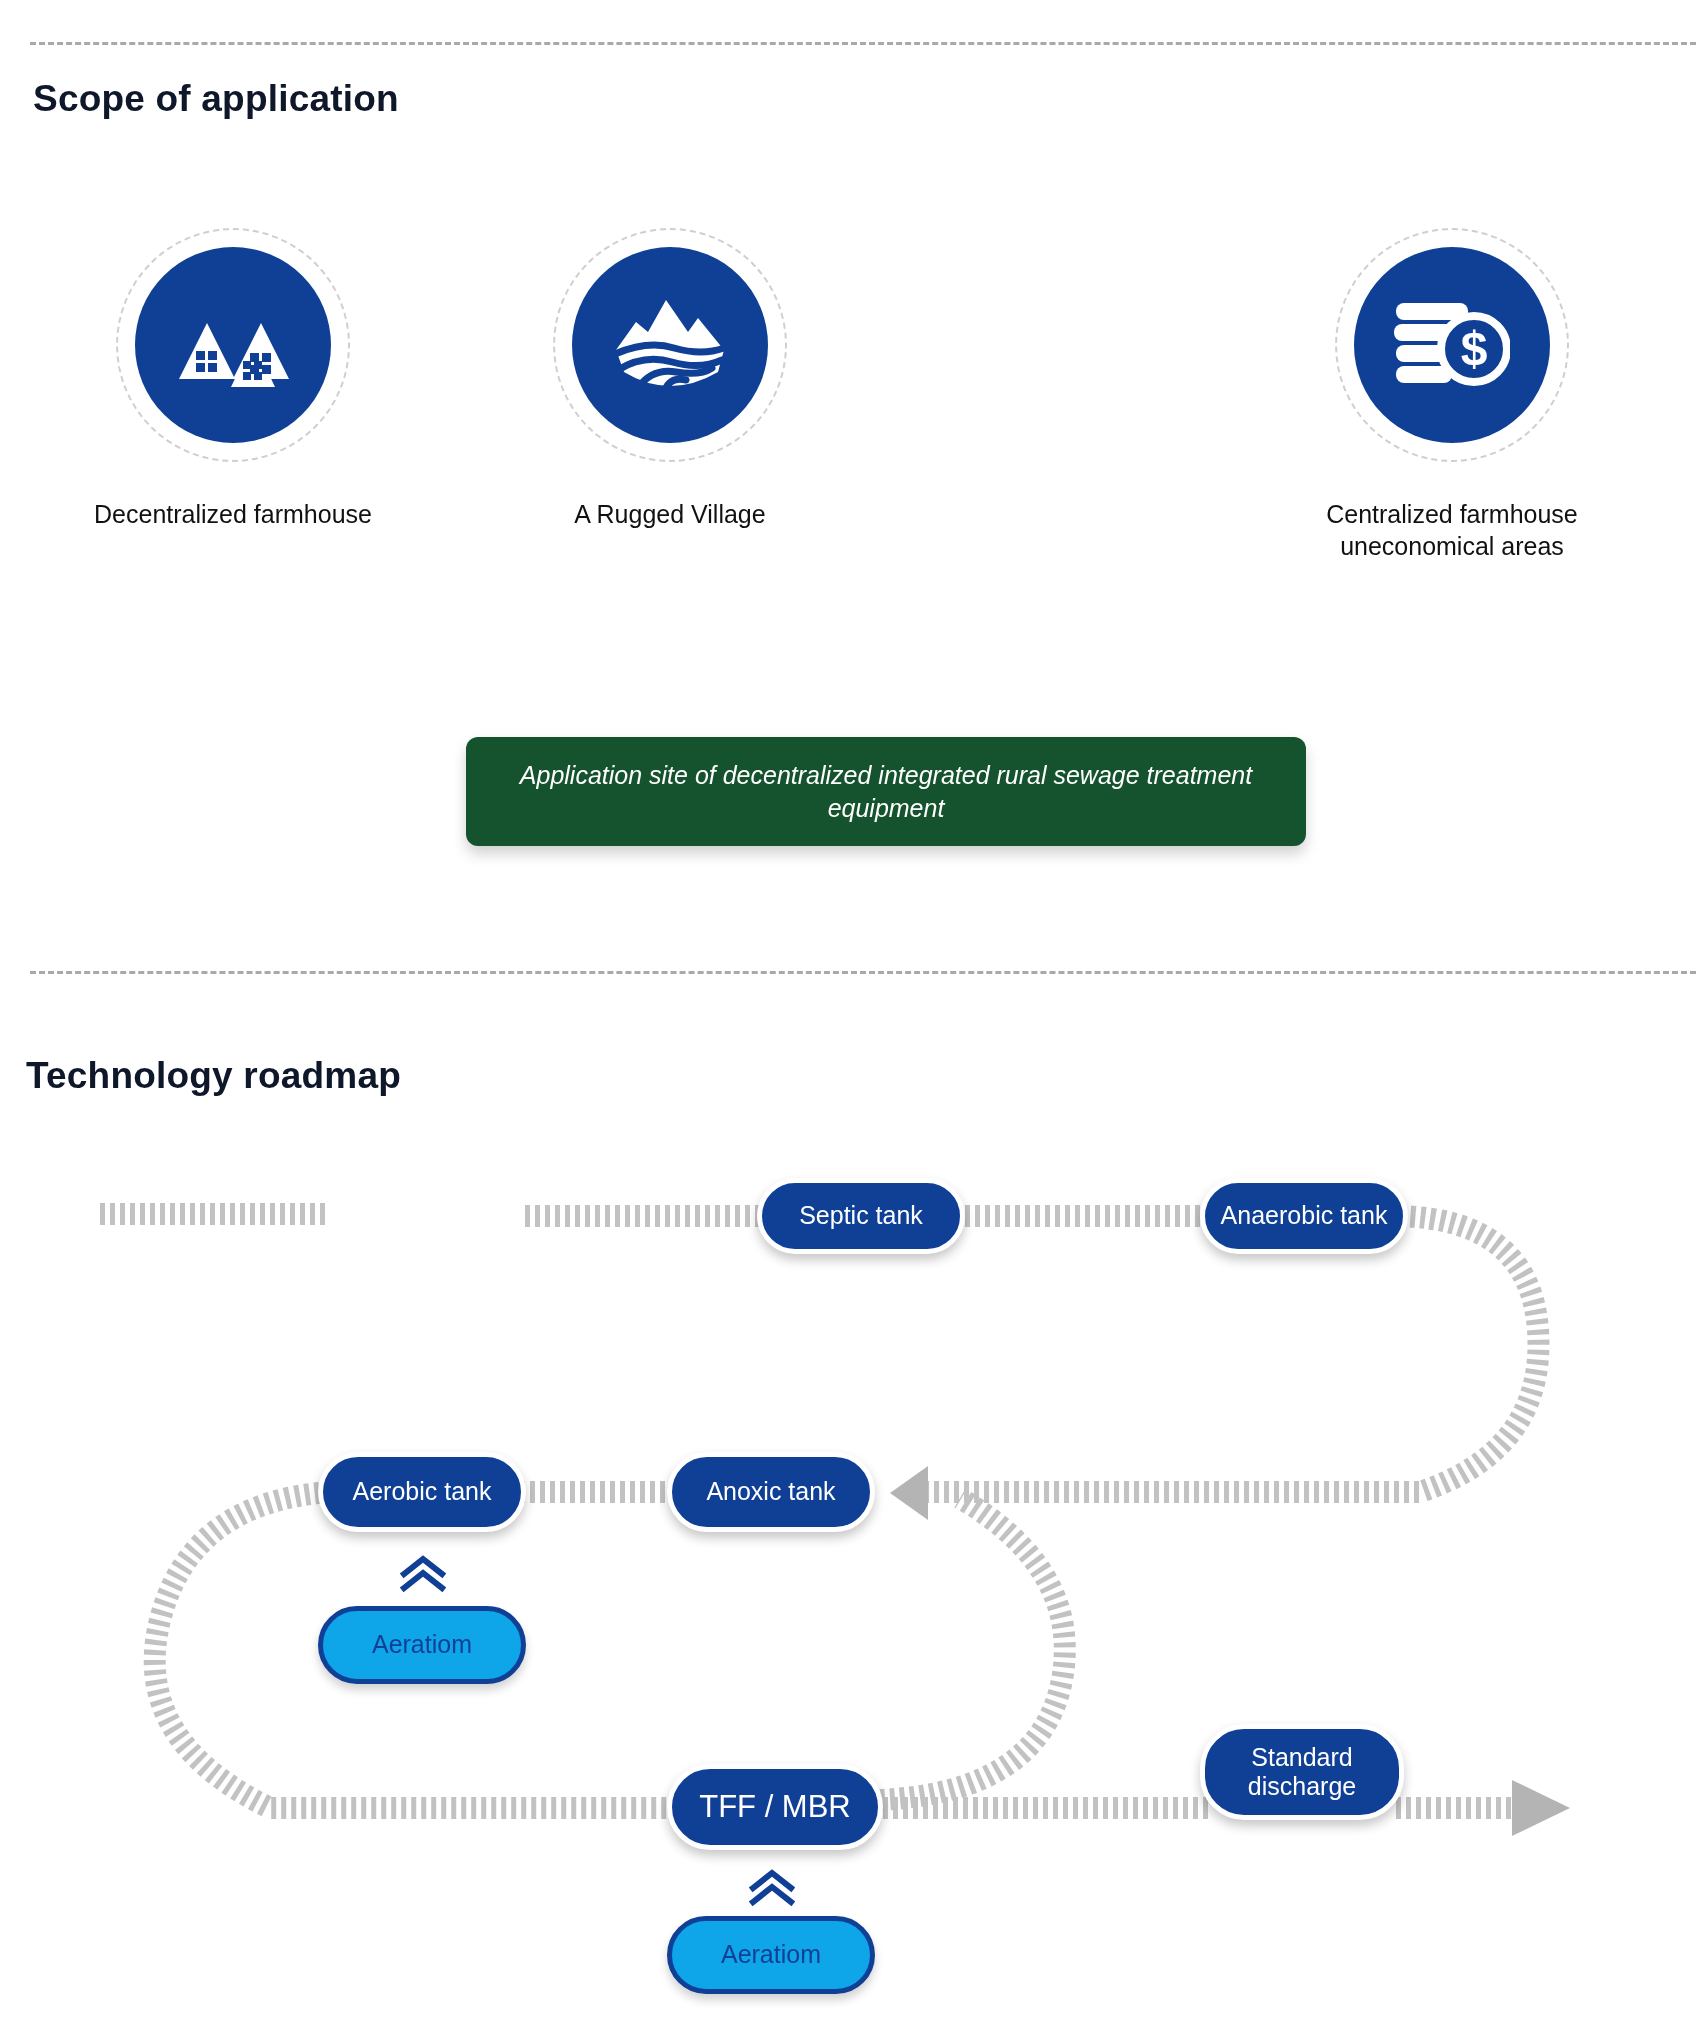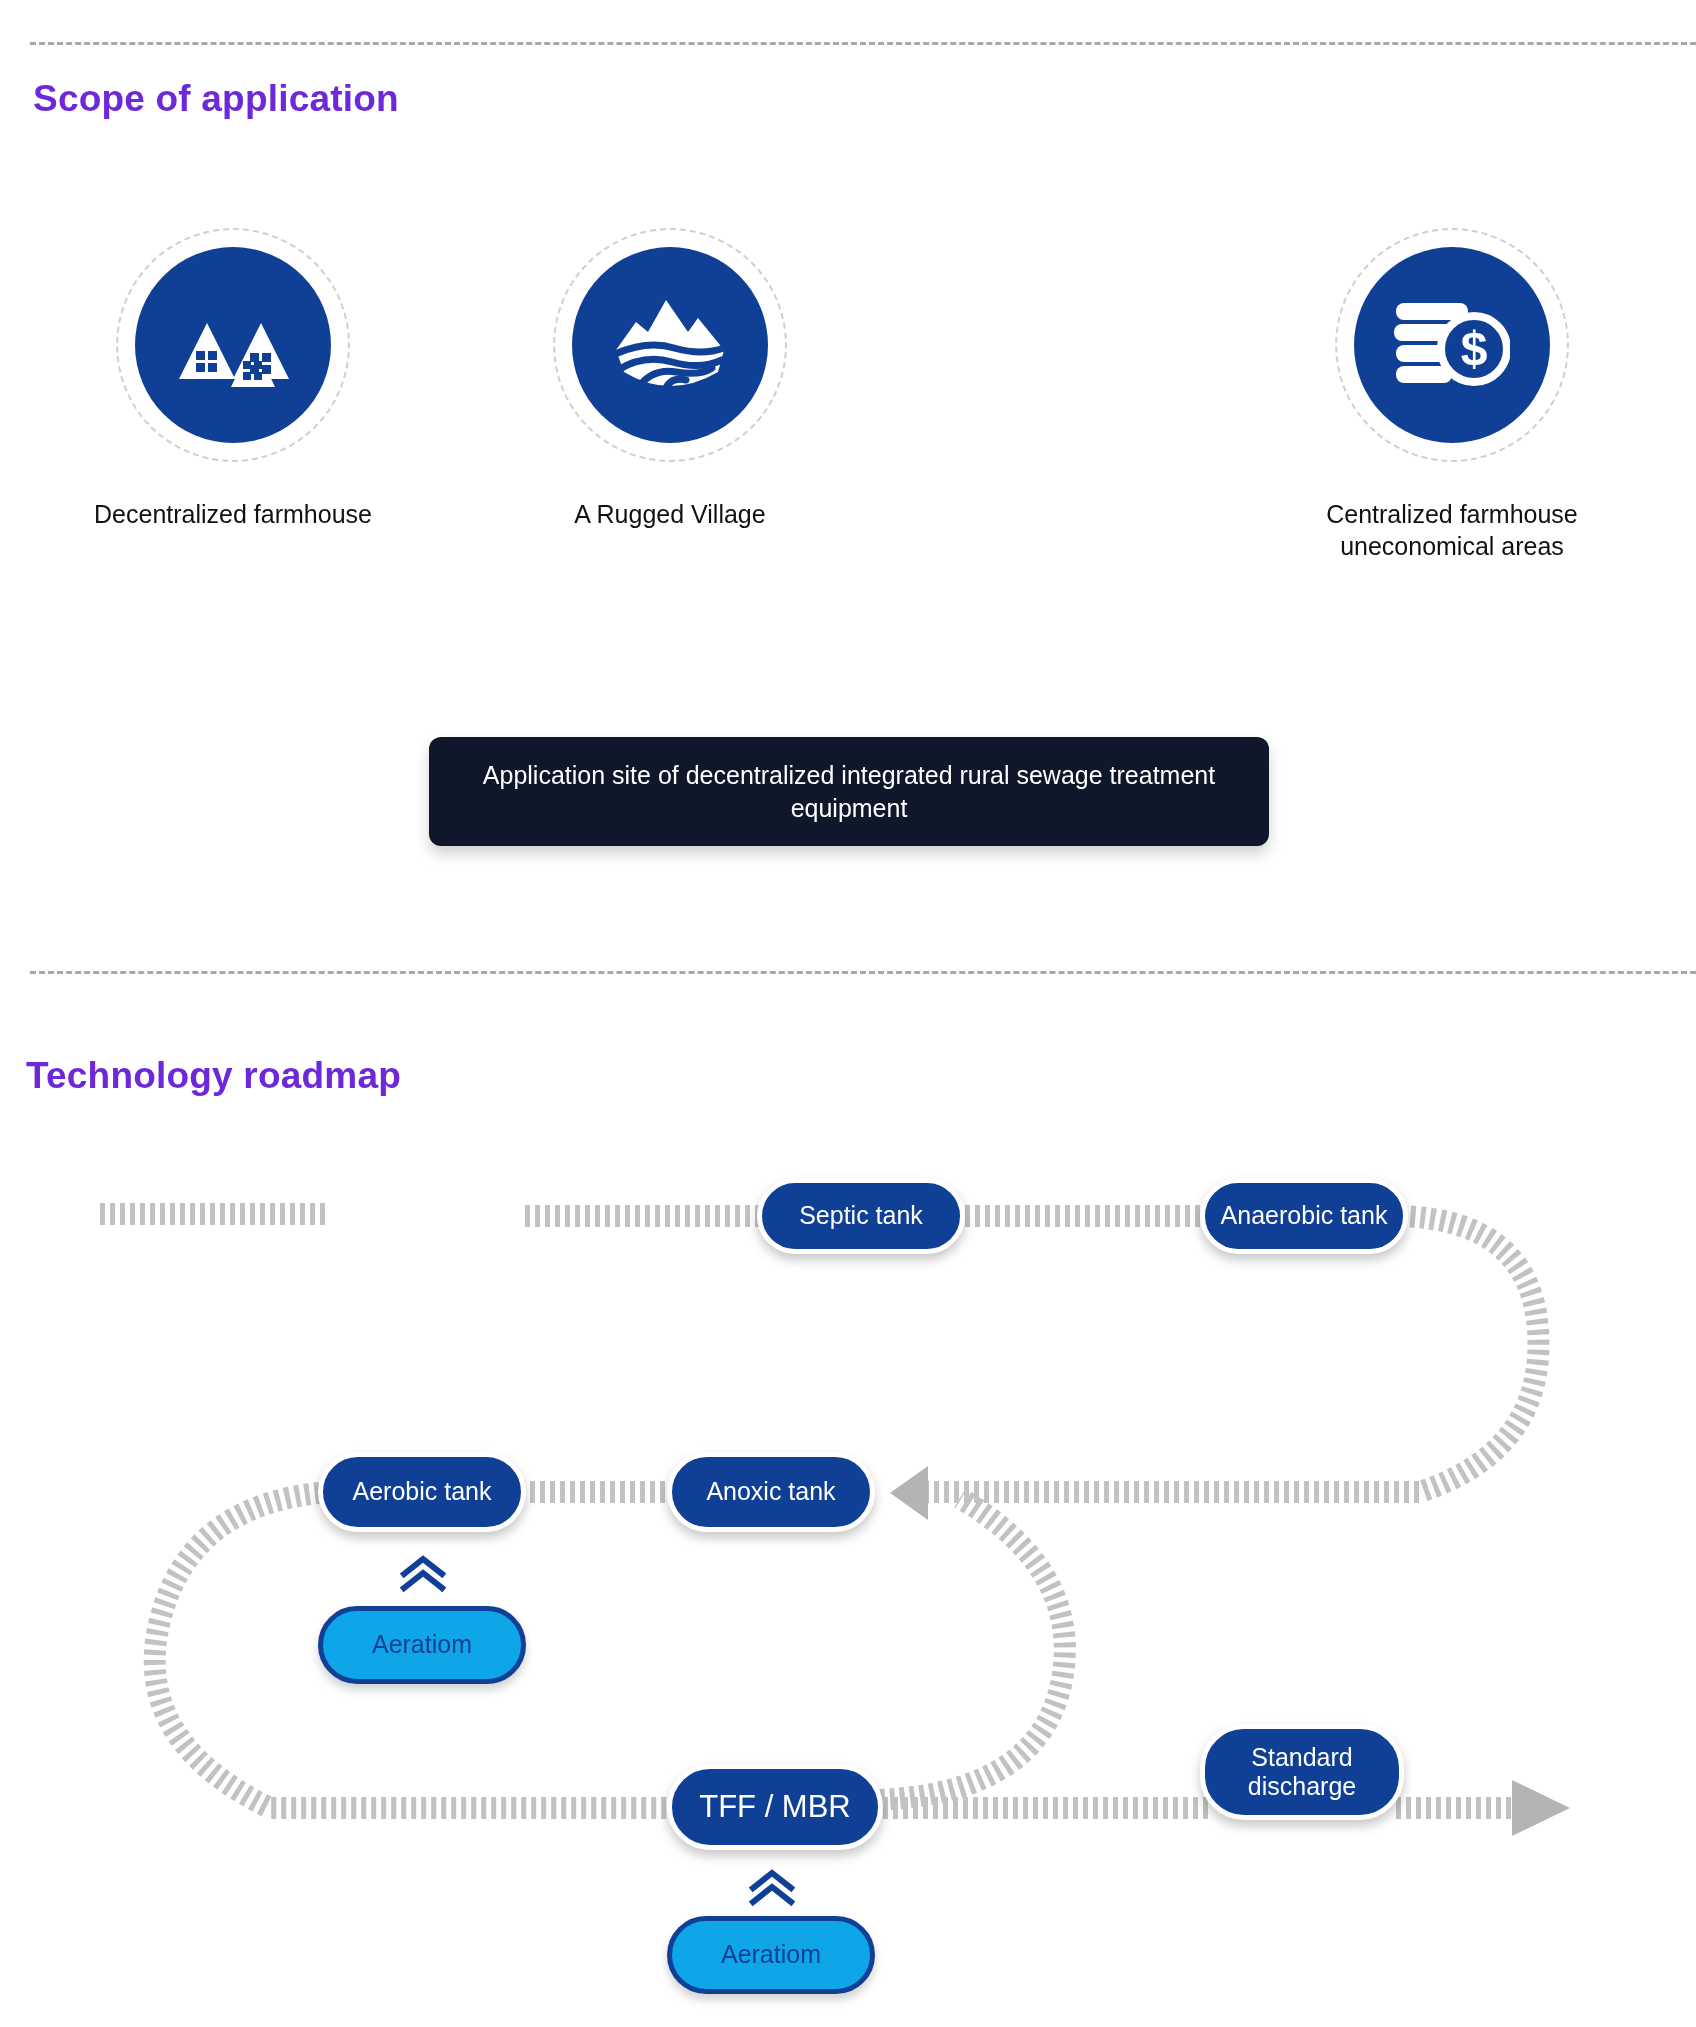--- a/index.html
+++ b/index.html
@@ -15,21 +15,21 @@
     position:absolute;left:30px;right:0;height:0;
     border-top:3px dashed #a9a9a9;
   }
   #sep-top{top:42px;}
   #sep-mid{top:971px;}
 
   
   .section-title{
     position:absolute;
     font-size:37px;font-weight:bold;letter-spacing:.2px;
-    color:#6d28d9;white-space:nowrap;text-align:center;
+    color:#0f172a;white-space:nowrap;text-align:center;
   }
   #title-scope{left:33px;top:78px;}
   #title-road{left:26px;top:1055px;}
 
   
   .scope-row{position:absolute;left:0;top:228px;width:1696px;height:300px;}
   .scope-item{position:absolute;top:0;width:340px;}
   .scope-item.i0{left:63px;}
   .scope-item.i1{left:500px;}
   .scope-item.i2{left:1282px;}
@@ -46,25 +46,26 @@
     display:flex;align-items:center;justify-content:center;
   }
   .disc svg{display:block;}
   .scope-label{
     margin-top:36px;text-align:center;
     font-size:25px;line-height:1.28;color:#111;
   }
 
   
   #banner{
-    position:absolute;left:429px;top:737px;width:840px;
-    background:#0f172a;color:#fff;border-radius:12px;
+    position:absolute;left:466px;top:737px;width:840px;
+    background:#14532d;color:#fff;border-radius:12px;
     padding:22px 20px;box-sizing:border-box;
     text-align:center;font-size:25px;line-height:1.3;
     box-shadow:0 8px 14px rgba(0,0,0,.18);
+    font-style:italic;
   }
 
   
   #roadmap{position:absolute;left:0;top:1120px;width:1696px;height:900px;}
   #flowsvg{position:absolute;left:0;top:0;width:1696px;height:900px;}
 
   .node{
     position:absolute;box-sizing:border-box;
     display:flex;align-items:center;justify-content:center;
     text-align:center;border-radius:44px;

